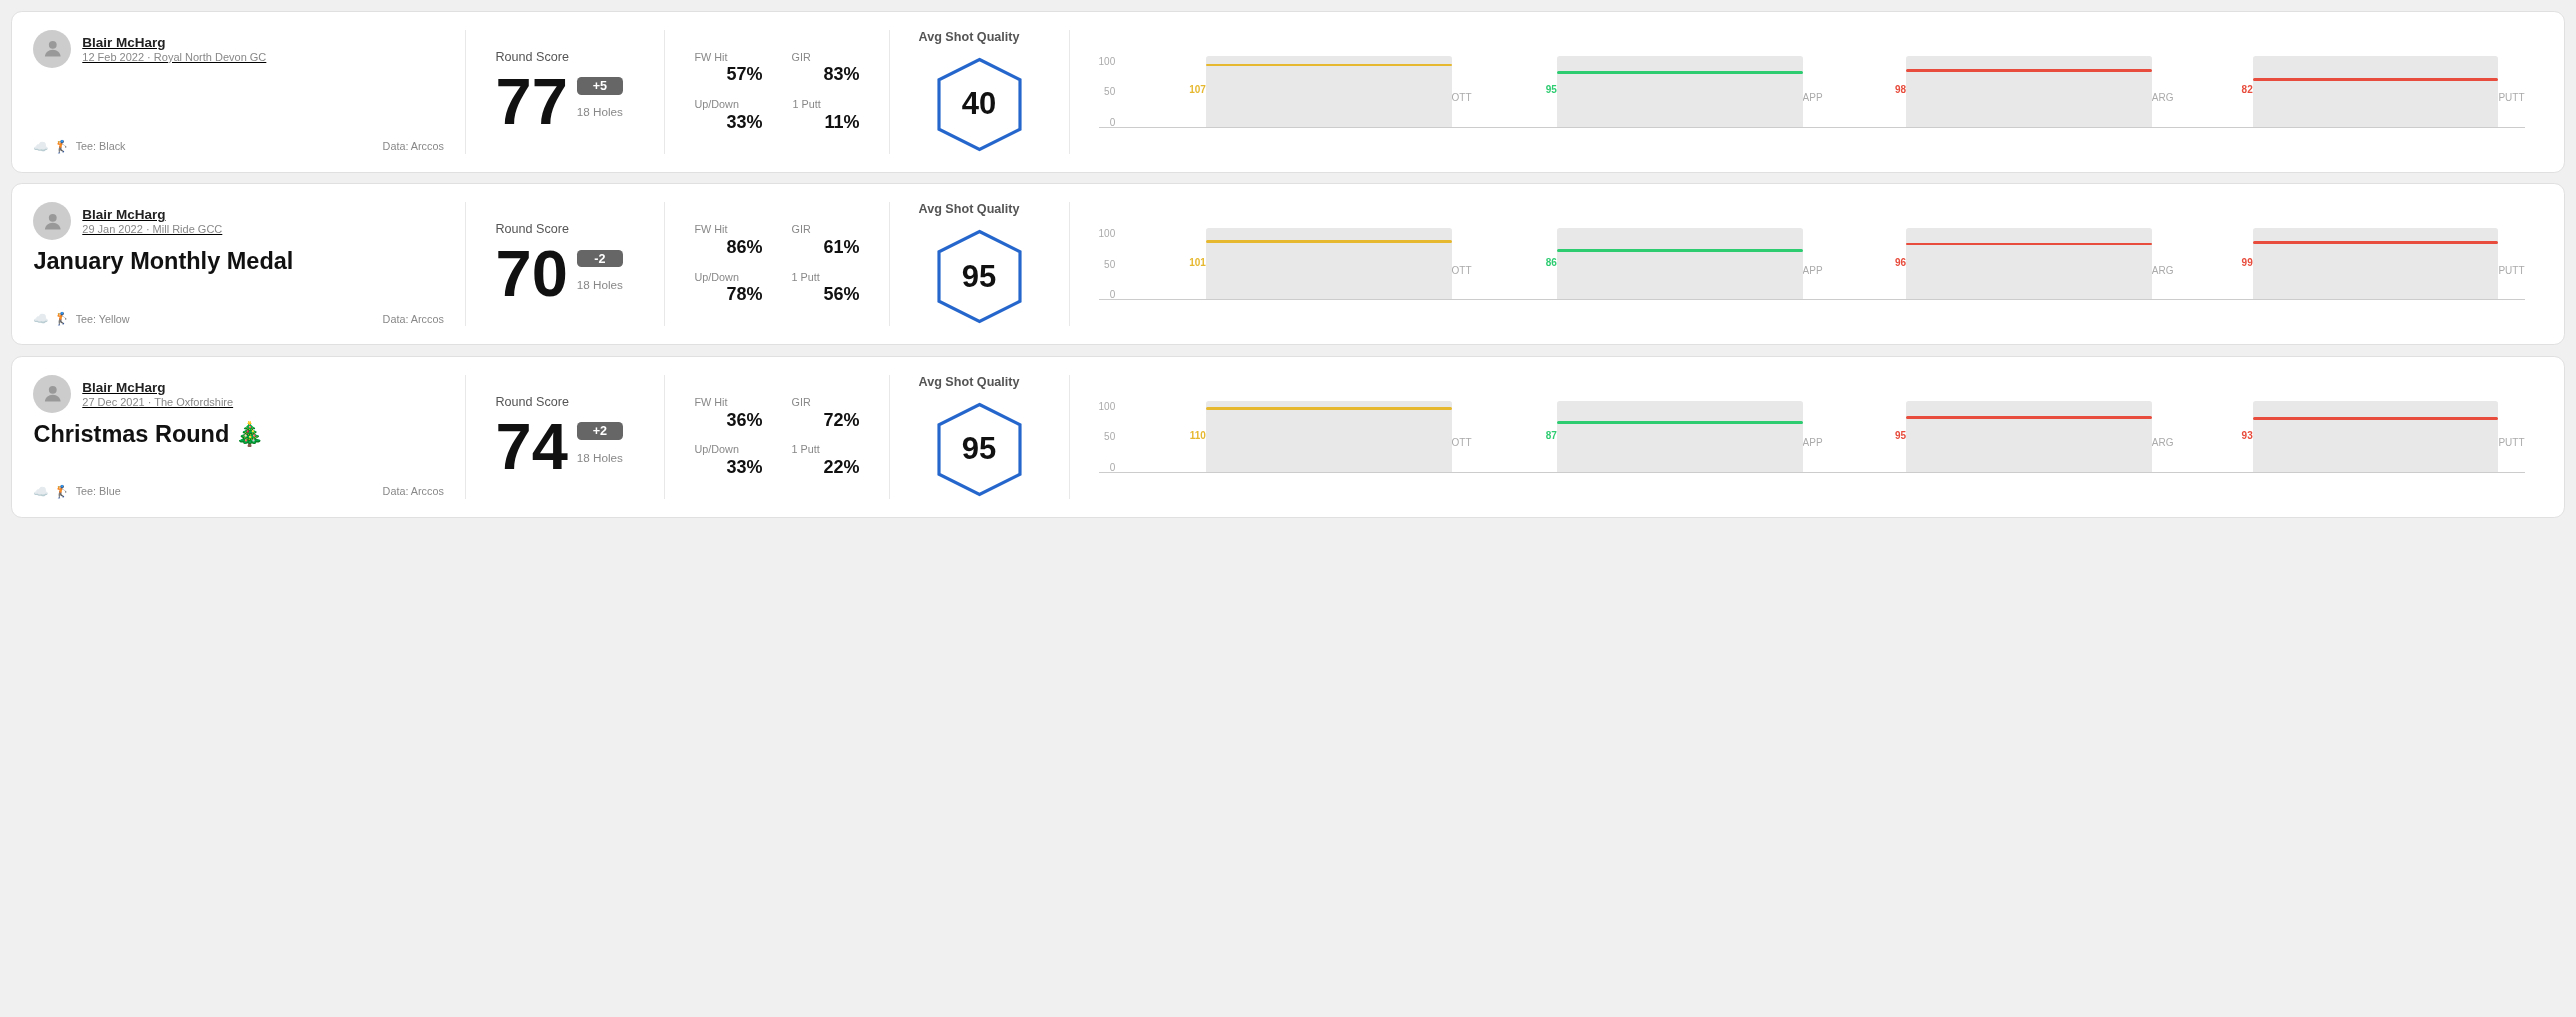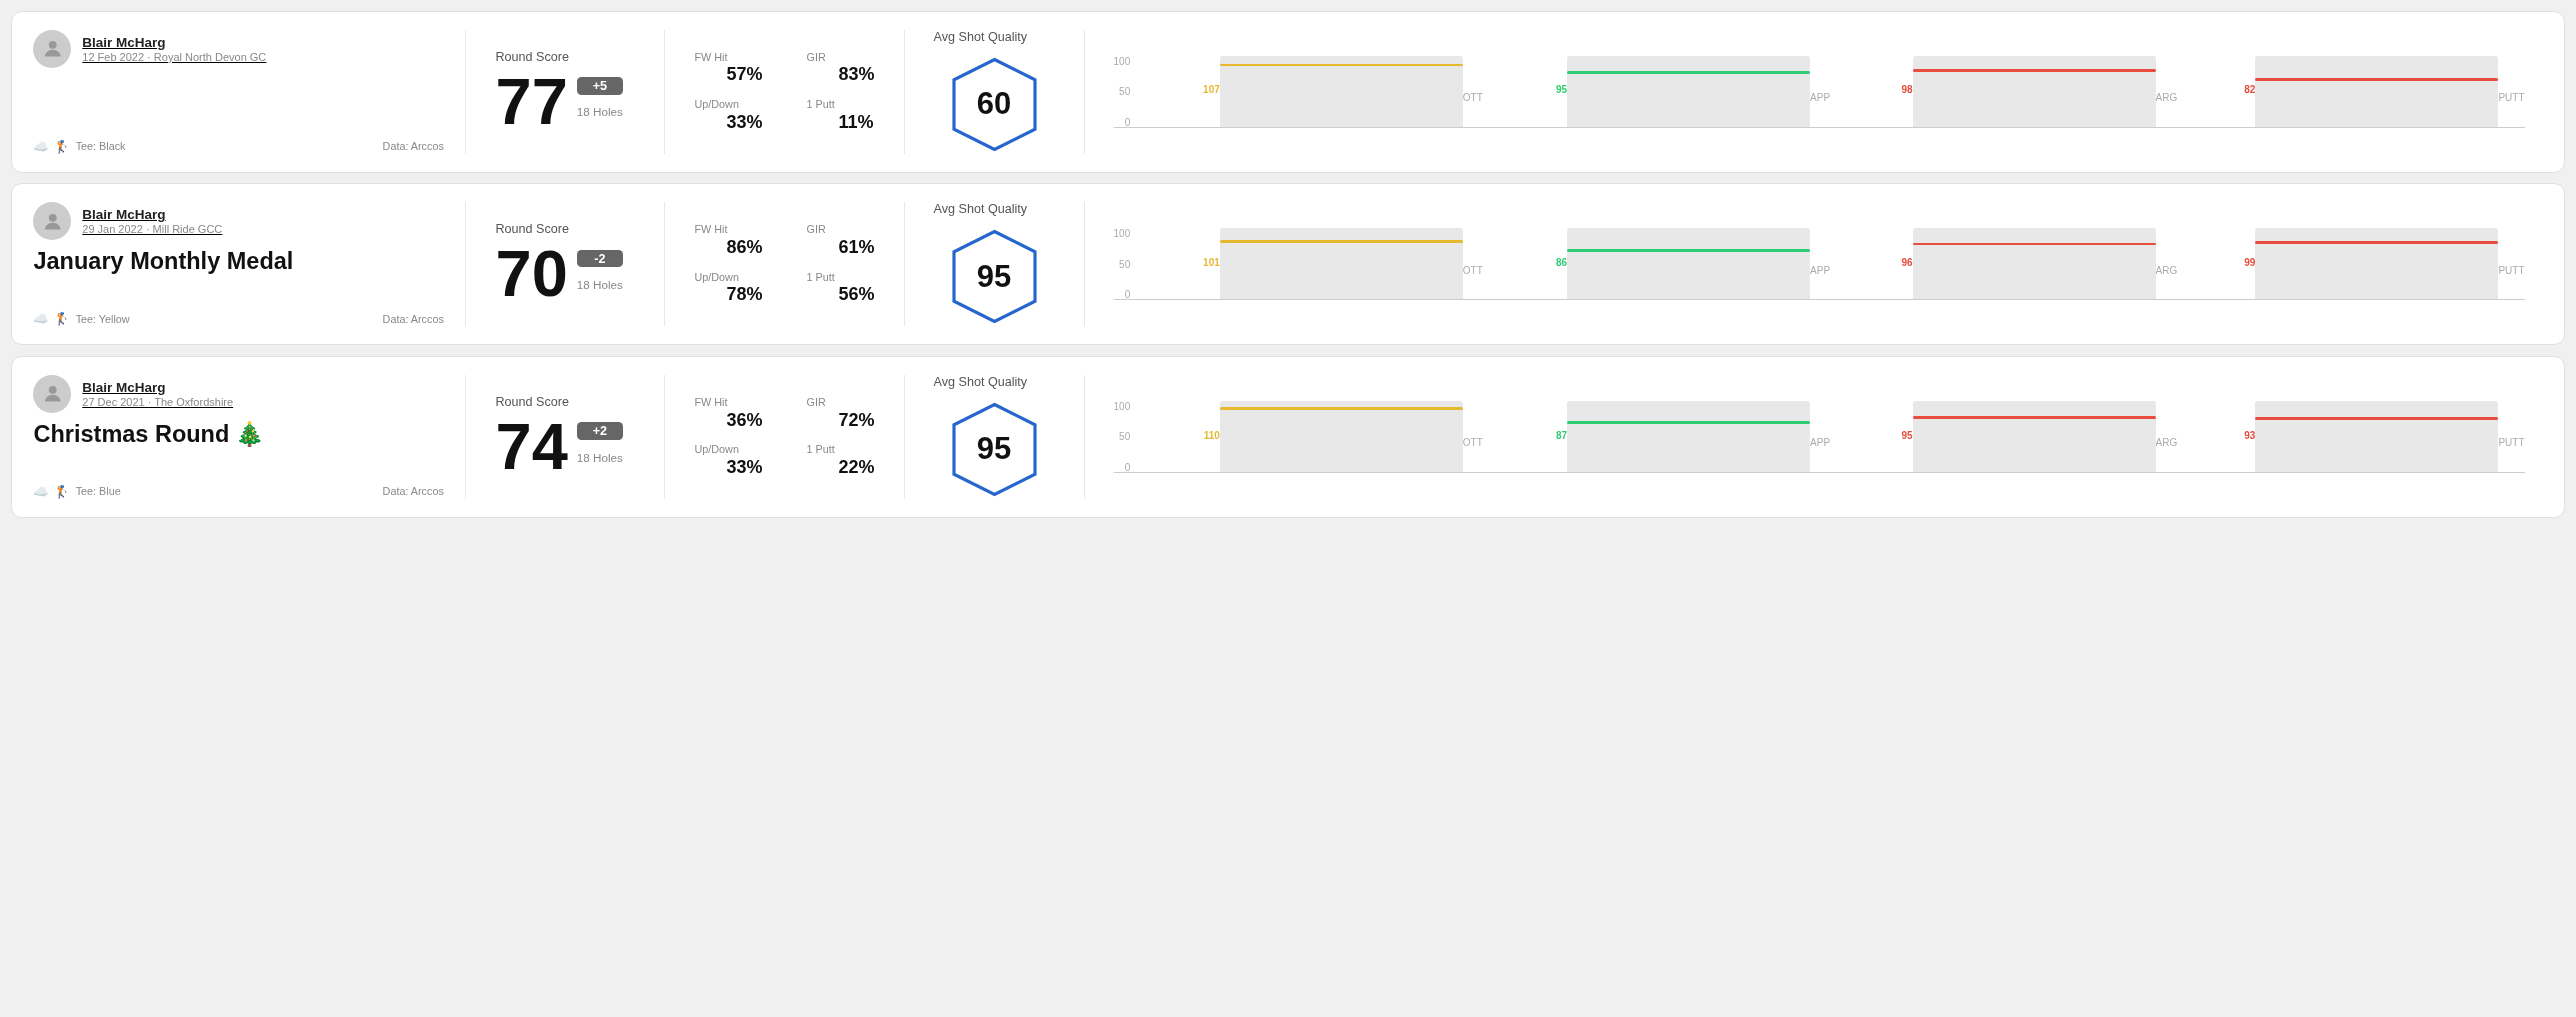--- a/index.html
+++ b/index.html
@@ -91,35 +91,35 @@
 
     .stats-section {
       flex: 0 0 180px;
       padding: 0 29px;
       border-right: 0.9px solid #e8e8e8;
       display: flex;
       flex-direction: column;
       justify-content: center;
       gap: 12.6px;
     }
-    .stats-row { display: flex; gap: 44px; }
+    .stats-row { display: flex; gap: 29px; justify-content: space-between; }
     .stat-item { display: flex; flex-direction: column; }
     .stat-label { font-size: 10.8px; color: #888; margin-bottom: 1.8px; }
     .stat-value { font-size: 18px; font-weight: 700; color: #111; margin-left: 32px; }
 
     .quality-section {
       flex: 0 0 180px;
       padding: 0 29px;
       border-right: 0.9px solid #e8e8e8;
       display: flex;
       flex-direction: column;
       align-items: center;
       justify-content: center;
     }
-    .quality-label { font-size: 12.6px; color: #555; margin-bottom: 10.8px; align-self: flex-start; }
+    .quality-label { font-size: 12.6px; color: #555; margin-bottom: 10.8px; align-self: flex-start; font-weight: bold; }
     .hexagon-container {
       position: relative;
       width: 99px;
       height: 99px;
     }
     .hexagon-container svg {
       width: 100%;
       height: 100%;
     }
     .hex-number {
@@ -267,21 +267,21 @@
         </div>
       </div>
     </div>
 
     <div class="quality-section">
       <span class="quality-label">Avg Shot Quality</span>
       <div class="hexagon-container">
         <svg viewBox="0 0 110 110" xmlns="http://www.w3.org/2000/svg">
     <polygon points="55,5 100,27.5 100,82.5 55,105 10,82.5 10,27.5" fill="none" stroke="#2466cc" stroke-width="3.5"></polygon>
   </svg>
-        <span class="hex-number">60</span>
+        <span class="hex-number">40</span>
       </div>
     </div>
 
     <div class="chart-section">
       <div class="bar-chart">
     <div class="chart-y-axis">
       <span class="chart-y-label">100</span>
       <span class="chart-y-label">50</span>
       <span class="chart-y-label">0</span>
     </div>

